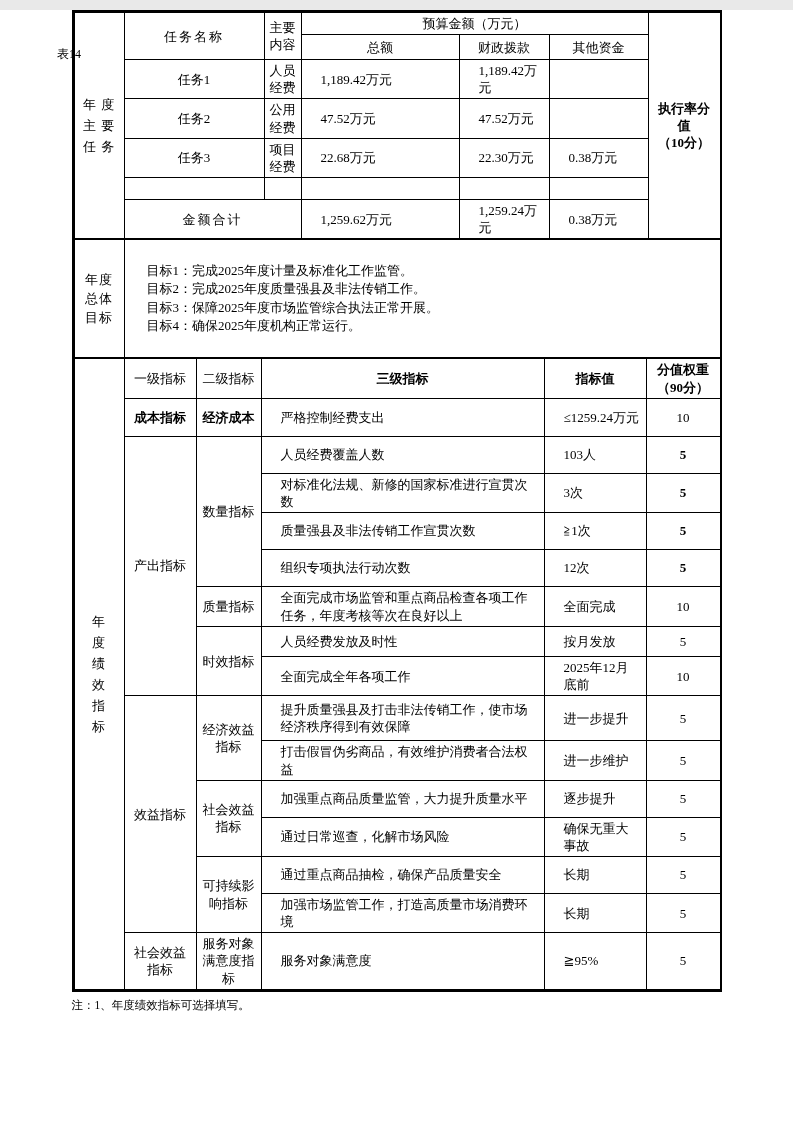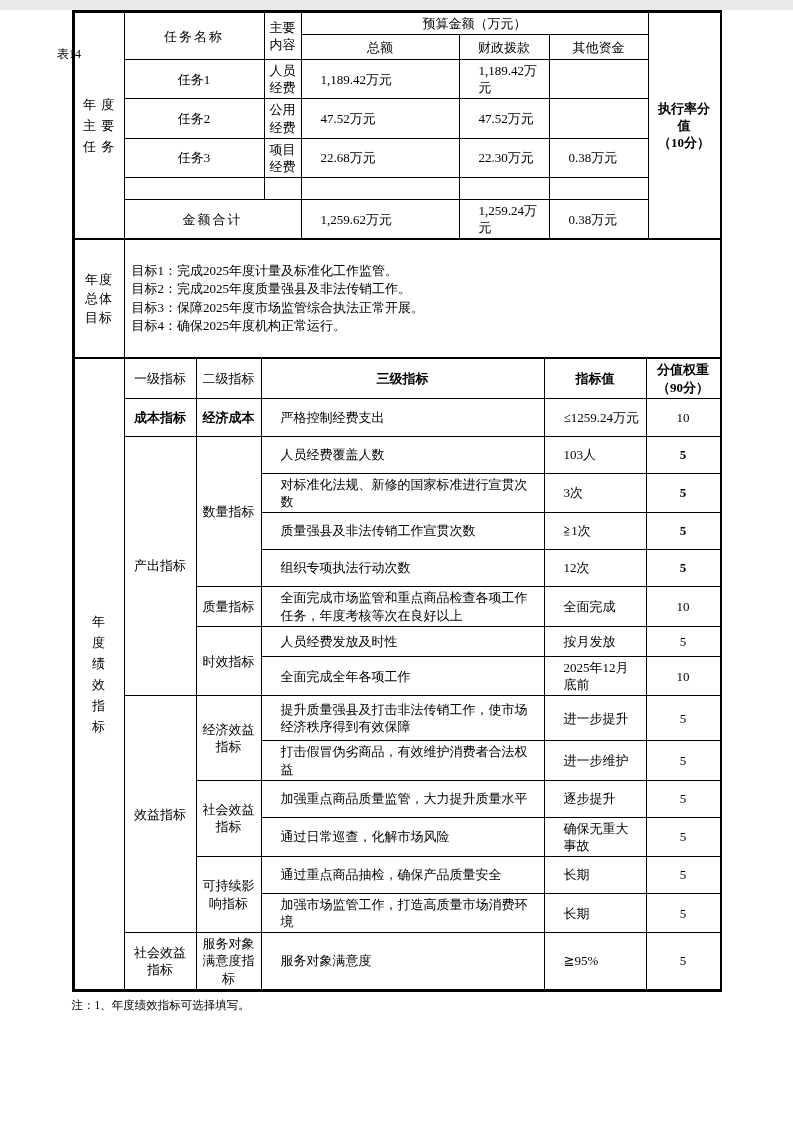--- a/index.html
+++ b/index.html
@@ -16,21 +16,21 @@
   td{border:1px solid #000;font-size:13px;line-height:1.32;padding:2px 5px;
      text-align:center;vertical-align:middle;overflow:hidden;box-sizing:border-box;}
   .bold{font-weight:bold;}
   .pre{white-space:pre-line;}
   .left{text-align:left;padding-left:19px;}
   .vlabel{white-space:pre-line;line-height:21px;letter-spacing:1px;}
   .ls{letter-spacing:2px;}
   .h22{height:22px}.h24{height:24px}.h25{height:25px}.h29{height:29px}.h30{height:30px}
   .h31{height:31px}.h32{height:32px}.h37{height:37px}.h38{height:38px}.h40{height:40px}
   .h45{height:45px}.h46{height:46px}.h118{height:118px}
-  .goals-cell{text-align:left;padding:4px 7px;line-height:18.5px;}
+  .goals-cell{text-align:left;padding:4px 22px;line-height:18.5px;}
   .notes{width:650px;margin:5px auto 0 auto;font-size:11.5px;line-height:16px;}
 </style>
 </head>
 <body>
 
 <div class="page">
 
   <div class="page-tag">表14</div>
 
   <div class="sheet">

